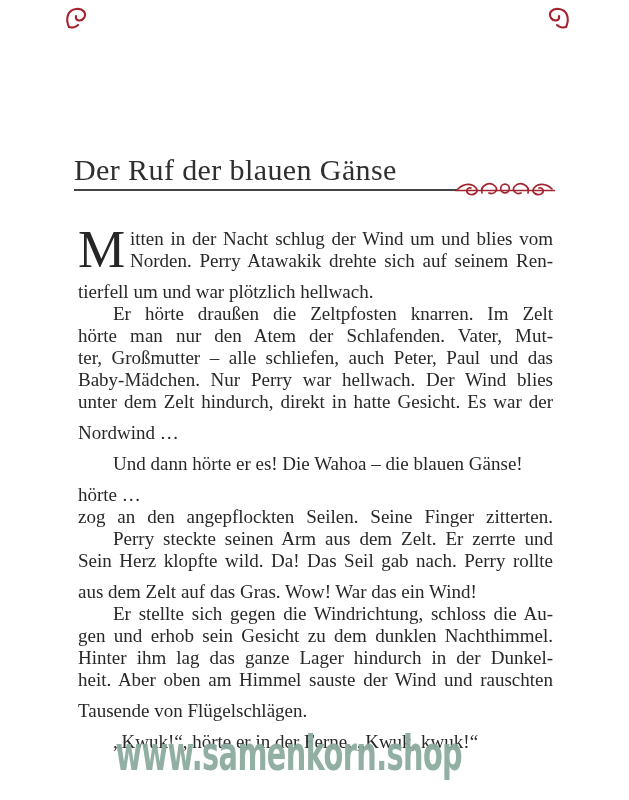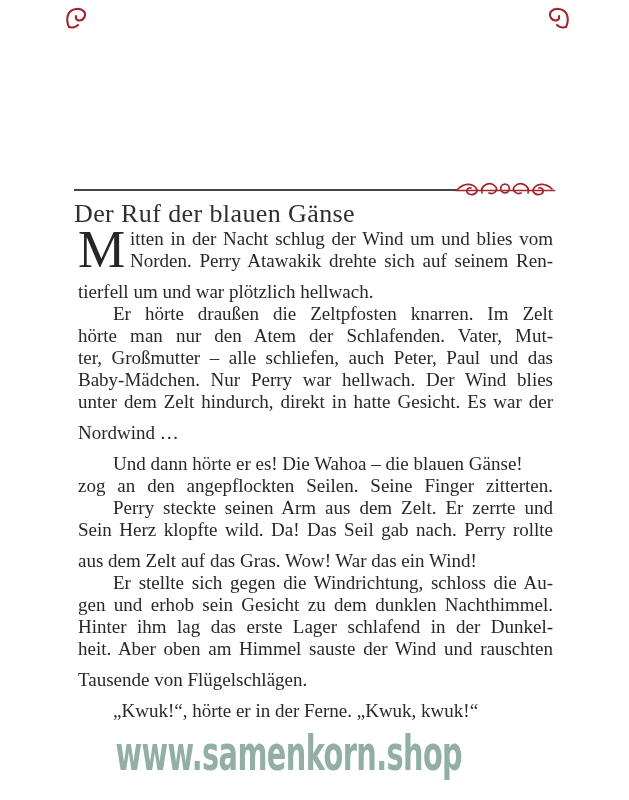--- a/index.html
+++ b/index.html
@@ -8,21 +8,21 @@
     font-family:"Liberation Serif",serif;
   }
   
   .corner{position:absolute;top:5px;width:30px;height:26px;}
   .corner.left{left:63px;}
   .corner.right{left:542px;transform:scaleX(-1);}
   .corner svg path{stroke:#a3242e;fill:none;stroke-width:2.1;stroke-linecap:round;}
   
   .title{
     position:absolute;left:74px;top:156px;
-    font-size:26px;line-height:28px;color:#2f2f2f;letter-spacing:.4px;white-space:nowrap;margin-top:44px;
+    font-size:30px;line-height:28px;color:#2f2f2f;letter-spacing:.4px;white-space:nowrap;
   }
   .title-rule{position:absolute;left:74px;top:189px;width:384px;height:2px;background:#444444;}
   .scroll-orn{position:absolute;left:455px;top:177px;width:100px;height:26px;}
   .scroll-orn svg path,.scroll-orn svg line{stroke:#a3242e;fill:none;stroke-width:1.7;stroke-linecap:round;}
   .scroll-orn svg circle{stroke:#a3242e;fill:none;stroke-width:1.7;}
   
   .body-text{
     position:absolute;left:78px;top:228px;width:475px;
     font-size:19px;line-height:22px;color:#282828;
   }
@@ -89,31 +89,32 @@
         <div class="line">hörte man nur den Atem der Schlafenden. Vater, Mut-</div>
         <div class="line">ter, Großmutter – alle schliefen, auch Peter, Paul und das</div>
         <div class="line">Baby-Mädchen. Nur Perry war hellwach. Der Wind blies</div>
         <div class="line">unter dem Zelt hindurch, direkt in hatte Gesicht. Es war der</div>
         <div class="line last">Nordwind …</div>
       </div>
       <div class="para">
         <div class="line last indent">Und dann hörte er es! Die Wahoa – die blauen Gänse!</div>
       </div>
       <div class="para">
+        <div class="line last">hörte …</div>
       </div>
       <div class="para">
         <div class="line">zog an den angepflockten Seilen. Seine Finger zitterten.</div>
         <div class="line indent">Perry steckte seinen Arm aus dem Zelt. Er zerrte und</div>
         <div class="line">Sein Herz klopfte wild. Da! Das Seil gab nach. Perry rollte</div>
         <div class="line last">aus dem Zelt auf das Gras. Wow! War das ein Wind!</div>
       </div>
       <div class="para">
         <div class="line indent">Er stellte sich gegen die Windrichtung, schloss die Au-</div>
         <div class="line">gen und erhob sein Gesicht zu dem dunklen Nachthimmel.</div>
-        <div class="line">Hinter ihm lag das erste Lager schlafend in der Dunkel-</div>
+        <div class="line">Hinter ihm lag das ganze Lager hindurch in der Dunkel-</div>
         <div class="line">heit. Aber oben am Himmel sauste der Wind und rauschten</div>
         <div class="line last">Tausende von Flügelschlägen.</div>
       </div>
       <div class="para">
         <div class="line last indent">„Kwuk!“, hörte er in der Ferne. „Kwuk, kwuk!“</div>
       </div>
     </div>
 
   <div class="watermark">
     <span>www.samenkorn.shop</span>

